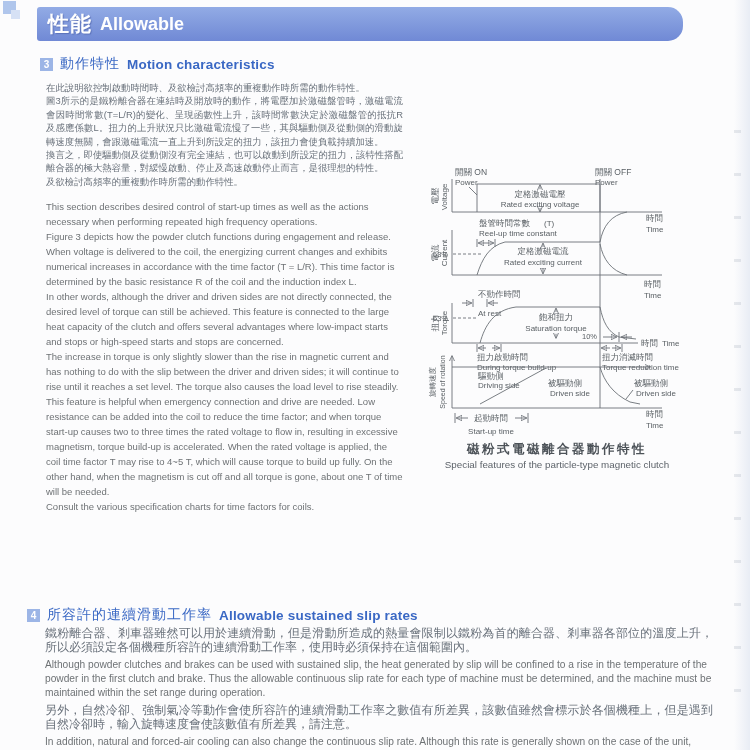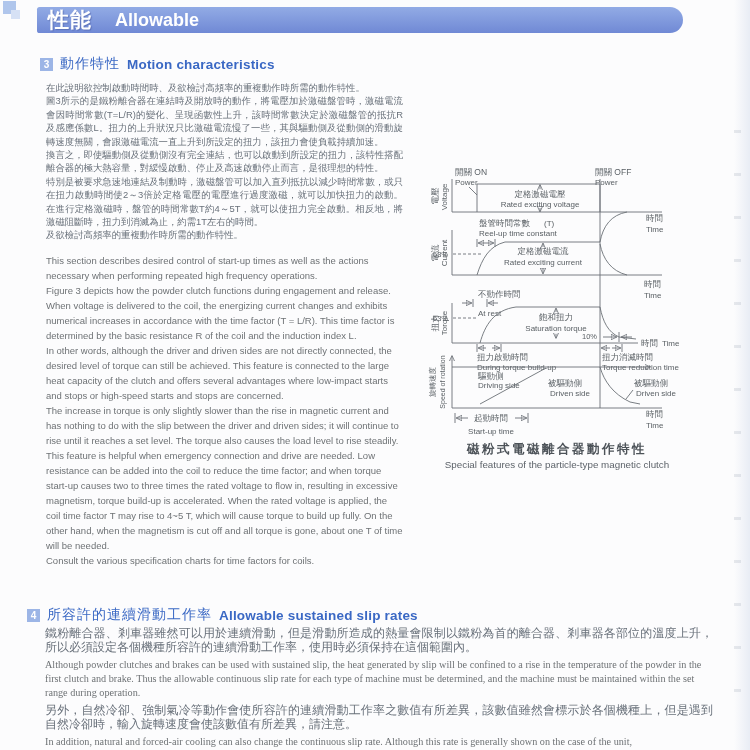--- a/index.html
+++ b/index.html
@@ -11,24 +11,24 @@
   }
   .deco-sq{position:absolute;}
   .sq1{left:3px;top:1px;width:13px;height:13px;background:#b0c6ec;}
   .sq2{left:11px;top:10px;width:9px;height:9px;background:#d6e1f5;}
   .edge-fade{position:absolute;right:0;top:0;width:16px;height:750px;
     background:linear-gradient(to right, rgba(218,226,240,0), rgba(213,221,236,0.5));}
   .edge-dots{position:absolute;right:9px;top:90px;width:7px;height:640px;
     background:repeating-linear-gradient(to bottom, transparent 0 40px, rgba(150,160,175,0.22) 40px 43px);}
 
   .header-bar{
-    position:absolute;left:37px;top:7px;width:646px;height:26px;
+    position:absolute;left:37px;top:7px;width:646px;height:34px;
     border-radius:3px 15px 15px 3px;
     background:linear-gradient(#92abe5,#7089d5);
-    display:flex;align-items:center;padding-left:11px;box-sizing:border-box;gap:15px;
+    display:flex;align-items:center;padding-left:11px;box-sizing:border-box;
   }
   .header-cn{font-size:21px;font-weight:bold;color:#ffffff;letter-spacing:1px;
     text-shadow:1px 1px 1px rgba(70,90,160,0.55);}
   .header-en{font-size:18px;font-weight:bold;color:#ffffff;margin-left:8px;}
 
   .section-head{position:absolute;display:flex;align-items:center;}
   .badge{width:13px;height:13px;background:#9cb5e6;color:#ffffff;font-size:10px;
     font-weight:bold;display:flex;align-items:center;justify-content:center;flex:0 0 auto;}
   .head-cn{font-family:"DejaVu Serif","Liberation Serif",serif;font-weight:normal;
     font-size:14px;color:#3a68c4;letter-spacing:1px;margin-left:7px;}
@@ -49,21 +49,21 @@
   .t-en{font-size:8px;}
   .t-sm{font-size:7.5px;}
   .t-xs{font-size:7px;}
 
   .caption{position:absolute;left:398px;top:441px;width:318px;text-align:center;}
   .caption-cn{font-size:12.5px;font-weight:bold;letter-spacing:2.5px;color:#4d5359;}
   .caption-en{font-size:9.8px;color:#5d636a;margin-top:1px;}
 
   .bottom-col{position:absolute;left:45px;top:626px;width:668px;}
   .cn-para-b{font-size:12px;line-height:14px;text-align:justify;margin:0 0 4px 0;color:#68707a;}
-  .en-para-b{font-size:10.2px;line-height:13.8px;margin:0 0 4px 0;color:#6e7275;font-family:Liberation Serif, serif;}
+  .en-para-b{font-size:10.2px;line-height:13.8px;margin:0 0 4px 0;color:#6e7275;}
 </style>
 </head>
 <body>
 
 <div class="deco-sq sq1"></div>
 <div class="deco-sq sq2"></div>
 <div class="edge-fade"></div>
 <div class="edge-dots"></div>
 
 <div class="header-bar">
@@ -74,21 +74,20 @@
 <div class="section-head s3">
   <span class="badge">3</span>
   <span class="head-cn">動作特性</span>
   <span class="head-en">Motion characteristics</span>
 </div>
 
 <div class="left-col">
   <p class="cn-para">在此說明欲控制啟動時間時、及欲檢討高頻率的重複動作時所需的動作特性。</p>
   <p class="cn-para">圖3所示的是鐵粉離合器在連結時及開放時的動作，將電壓加於激磁盤管時，激磁電流會因時間常數(T=L/R)的變化、呈現函數性上升，該時間常數決定於激磁盤管的抵抗R及感應係數L。扭力的上升狀況只比激磁電流慢了一些，其與驅動側及從動側的滑動旋轉速度無關，會跟激磁電流一直上升到所設定的扭力，該扭力會使負載持續加速。</p>
   <p class="cn-para">換言之，即使驅動側及從動側沒有完全連結，也可以啟動到所設定的扭力，該特性搭配離合器的極大熱容量，對緩慢啟動、停止及高速啟動停止而言，是很理想的特性。</p>
-  <p class="cn-para">特別是被要求急速地連結及制動時，激磁盤管可以加入直列抵抗以減少時間常數，或只在扭力啟動時間使2～3倍於定格電壓的電壓進行過度激磁，就可以加快扭力的啟動。在進行定格激磁時，盤管的時間常數T約4～5T，就可以使扭力完全啟動。相反地，將激磁阻斷時，扭力到消滅為止，約需1T左右的時間。</p>
   <p class="cn-para">及欲檢討高頻率的重複動作時所需的動作特性。</p>
   <div class="en-block">
     <p class="en-para">This section describes desired control of start-up times as well as the actions necessary when performing repeated high frequency operations.</p>
     <p class="en-para">Figure 3 depicts how the powder clutch functions during engagement and release. When voltage is delivered to the coil, the energizing current changes and exhibits numerical increases in accordance with the time factor (T = L/R).  This time factor is determined by the basic resistance R of the coil and the induction index L.</p>
     <p class="en-para">In other words, although the driver and driven sides are not directly connected, the desired level of torque can still be achieved. This feature is connected to the large heat capacity of the clutch and offers several advantages where low-impact starts and stops or high-speed starts and stops are concerned.</p>
     <p class="en-para">The increase in torque is only slightly slower than the rise in magnetic current and has nothing to do with the slip between the driver and driven sides; it will continue to rise until it reaches a set level.  The torque also causes the load level to rise steadily.</p>
     <p class="en-para">This feature is helpful when emergency connection and drive are needed.  Low resistance can be added into the coil to reduce the time factor; and when torque start-up causes two to three times the rated voltage to flow in, resulting in excessive magnetism, torque build-up is accelerated.  When the rated voltage is applied, the coil time factor T may rise to 4~5 T, which will cause torque to build up fully.  On the other hand, when the magnetism is cut off and all torque is gone, about one T of time will be needed.</p>
     <p class="en-para">Consult the various specification charts for time factors for coils.</p>
   </div>
 </div>

